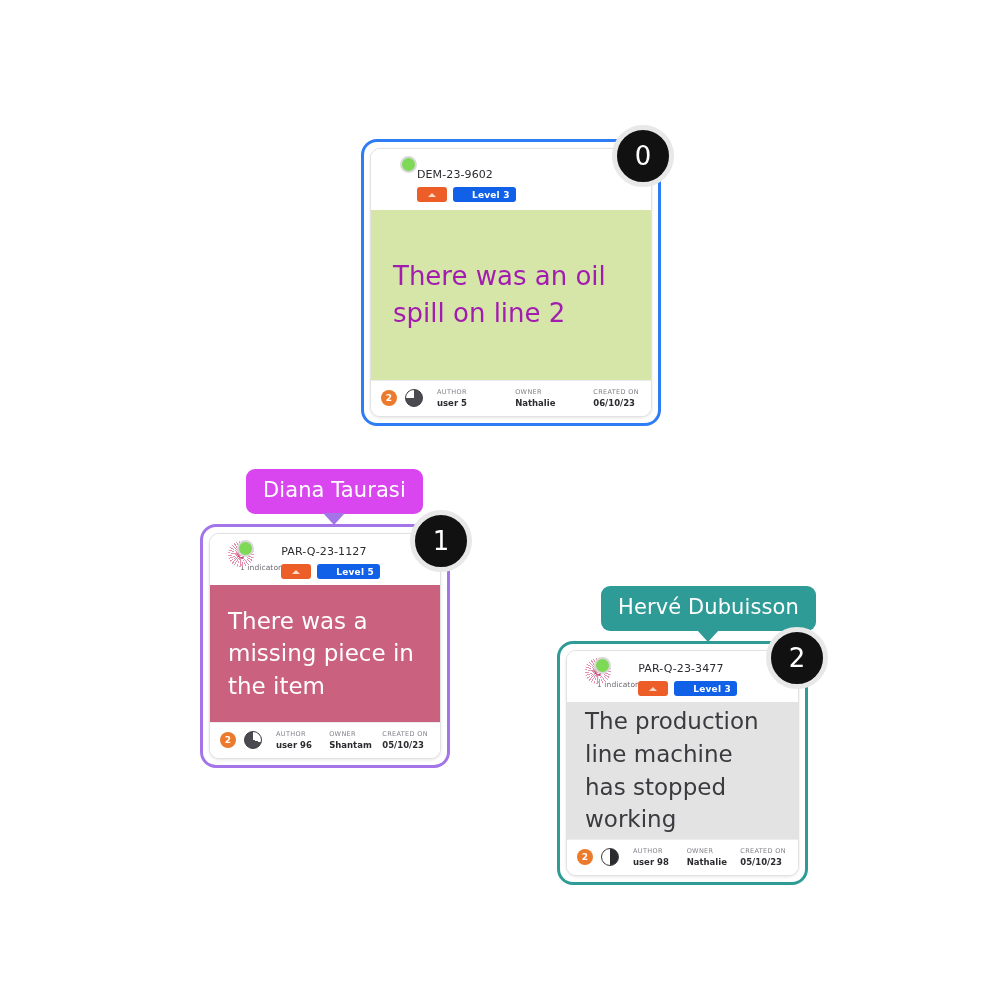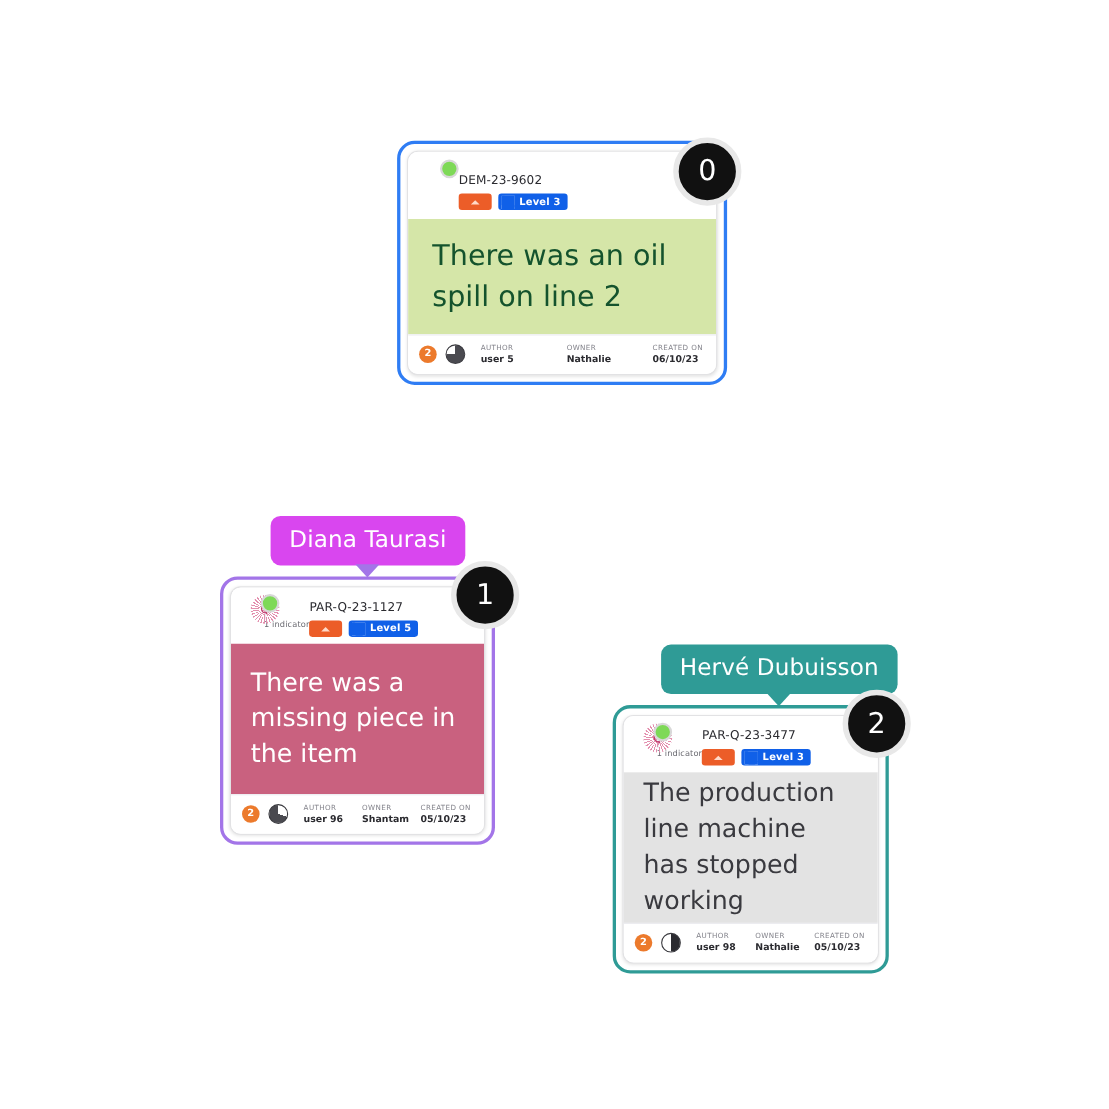--- a/index.html
+++ b/index.html
@@ -315,21 +315,21 @@
 </head>
 <body>
 
 <div class="anno">
 
   <div class="name-label" style="left:441px; top:86px;">
     <span>Ben Wallace</span>
     <span class="tail"></span>
   </div>
 
-  <div class="card-frame" style="left:361px; top:128px; width:300px; height:222px; border-color:#2f7df4;">
+  <div class="card-frame" style="left:361px; top:139px; width:300px; height:287px; border-color:#2f7df4;">
     <div class="card">
 
       <div class="card-head">
         <div class="head-row">
           <div class="dot-wrap">
             <span class="status-dot"></span>
           </div>
           <div class="head-right" style="margin-left:14px; padding-top:9px;">
             <div class="card-code">DEM-23-9602</div>
             <div class="pill-row">
@@ -338,21 +338,21 @@
               </span>
               <span class="pill-level" style="background:#1060e8;">
                 <span class="lvl-icon"></span>
                 <span class="lvl-text">Level 3</span>
               </span>
             </div>
           </div>
         </div>
       </div>
 
-      <div class="card-body" style="background:#d5e6a8; color:#14532d;">
+      <div class="card-body" style="background:#d5e6a8; color:#a21caf;">
         <span>There was an oil spill on line 2</span>
       </div>
 
       <div class="card-foot">
         <span class="count-badge">2</span>
         <span class="pie" style="background:conic-gradient(#4a4a50 0% 75%, #ffffff 75% 100%);"></span>
         <div class="meta-cols">
           <div class="meta-col">
             <div class="meta-label">AUTHOR</div>
             <div class="meta-value">user 5</div>

